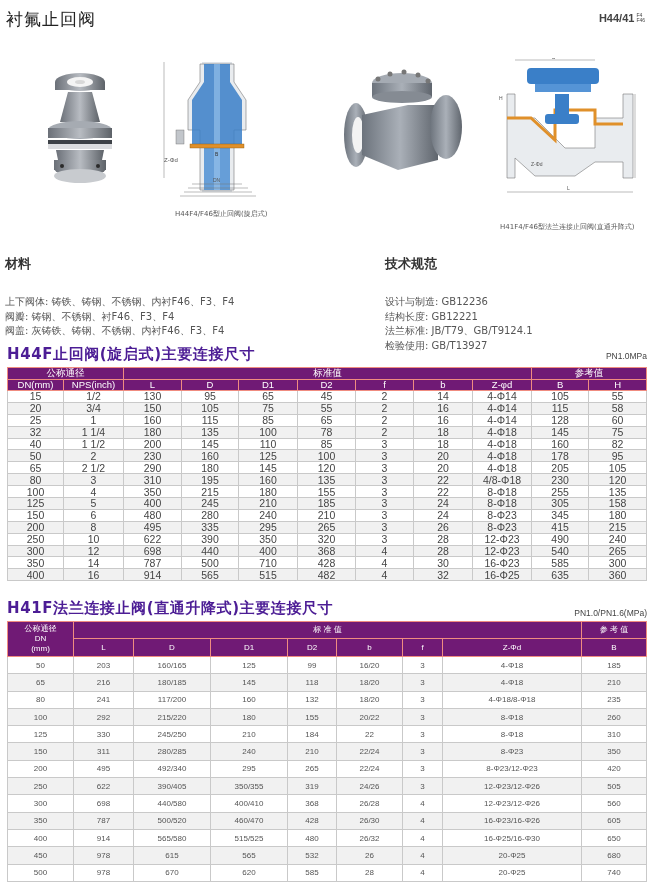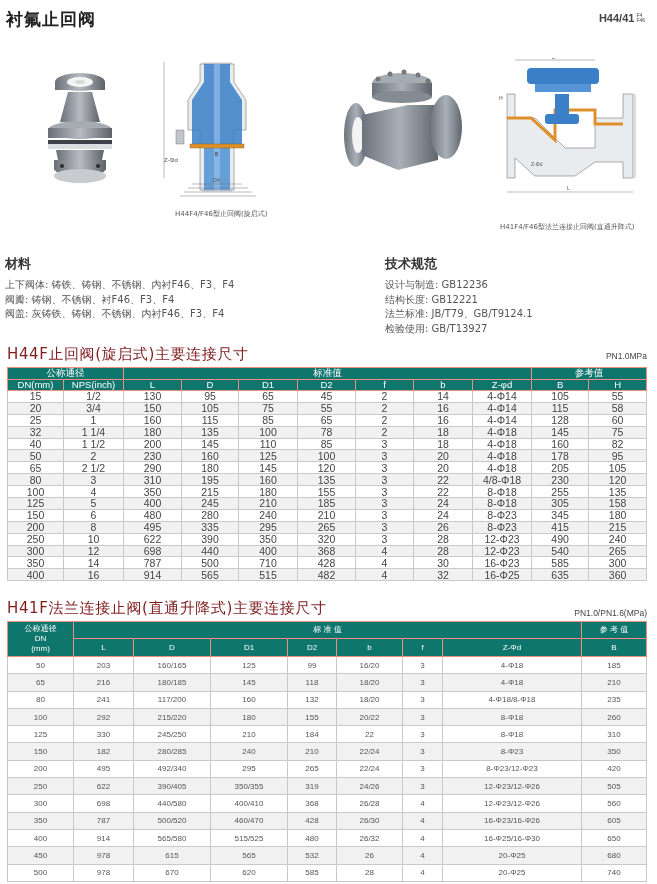--- a/index.html
+++ b/index.html
@@ -1,34 +1,34 @@
 <!DOCTYPE html>
 <html><head>
 <meta charset="utf-8">
 <style>
   * { box-sizing: border-box; margin: 0; padding: 0; }
   html, body { width: 657px; height: 884px; background: #ffffff; overflow: hidden; }
   body { font-family: "DejaVu Sans", "Liberation Sans", sans-serif; color: #333; position: relative; }
 
-  .page-title { position: absolute; left: 6px; top: 8px; font-size: 17px; font-weight: bold; color: #222; letter-spacing: 1px; }
+  .page-title { position: absolute; left: 6px; top: 8px; font-size: 17px; font-weight: normal; color: #222; letter-spacing: 1px; }
   .model-code { position: absolute; right: 12px; top: 12px; font-size: 11px; color: #444; font-family: "Liberation Sans", sans-serif; font-weight: bold; display: flex; align-items: center; }
   .model-code .frac { display: inline-flex; flex-direction: column; font-size: 5px; line-height: 5px; margin-left: 2px; font-weight: normal; }
 
   .figure { position: absolute; }
   .caption { position: absolute; font-size: 7px; color: #555; white-space: nowrap; }
 
   .section { position: absolute; font-size: 10px; color: #555; }
-  .section h3 { font-size: 13px; color: #333; font-weight: bold; margin-bottom: 5px; }
+  .section h3 { font-size: 13px; color: #333; font-weight: bold; margin-bottom: 22px; }
   .section .line { line-height: 14.6px; white-space: nowrap; }
 
-  .tbl-title { position: absolute; left: 7px; font-size: 15px; color: #7f1d1d; font-weight: 400; letter-spacing: 0.6px; white-space: nowrap; }
+  .tbl-title { position: absolute; left: 7px; font-size: 15px; color: #4c1d95; font-weight: 700; letter-spacing: 0.6px; white-space: nowrap; }
   .tbl-note { position: absolute; font-size: 8.5px; color: #444; font-family: "Liberation Sans", sans-serif; white-space: nowrap; }
 
   table { position: absolute; border-collapse: collapse; table-layout: fixed; font-family: "Liberation Sans", sans-serif; }
-  th { background: #0f766e; color: #fff; font-weight: normal; text-align: center; border: 1px solid #f08c80; }
+  th { background: #701a75; color: #fff; font-weight: normal; text-align: center; border: 1px solid #f08c80; }
   td { text-align: center; color: #444; border: 1px solid #c9c9c9; }
   tr.alt td { background: #f1f1f1; }
 
   #t1 { left: 7px; top: 367px; width: 639px; font-size: 10px; }
   #t1 th { height: 11.5px; line-height: 10px; font-size: 9.5px; padding: 0; }
   #t1 td { height: 11.9px; line-height: 10px; padding: 0; font-size: 10.5px; }
 
   #t2 { left: 7px; top: 621px; width: 639px; font-size: 8px; }
   #t2 th { font-size: 8px; padding: 0; line-height: 10px; }
   #t2 th.grp { height: 17px; }
@@ -490,21 +490,21 @@
         <td>245/250</td>
         <td>210</td>
         <td>184</td>
         <td>22</td>
         <td>3</td>
         <td>8-Φ18</td>
         <td>310</td>
       </tr>
       <tr class="alt">
         <td>150</td>
-        <td>182</td>
+        <td>311</td>
         <td>280/285</td>
         <td>240</td>
         <td>210</td>
         <td>22/24</td>
         <td>3</td>
         <td>8-Φ23</td>
         <td>350</td>
       </tr>
       <tr>
         <td>200</td>

